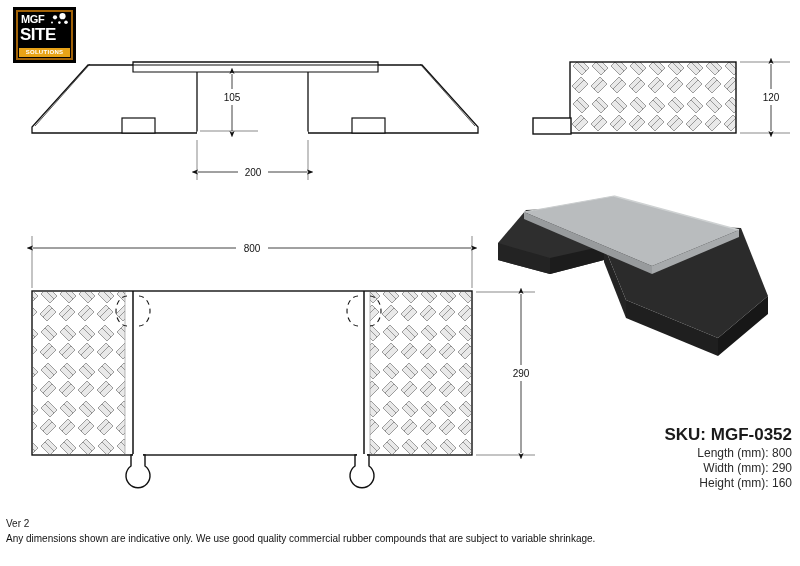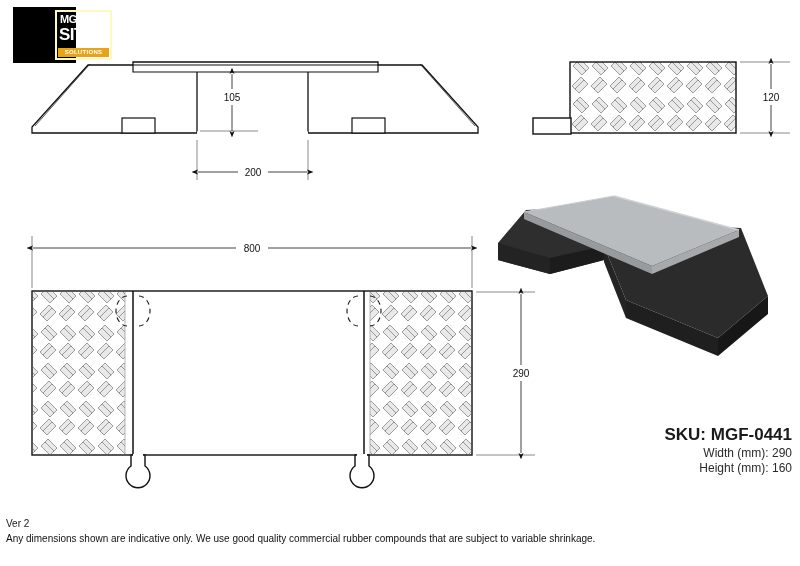--- a/index.html
+++ b/index.html
@@ -28,23 +28,22 @@
     width: 63px;
     height: 56px;
     background: #000000;
     box-sizing: border-box;
     padding: 3px;
   }
   #logo-inner {
     position: relative;
     width: 100%;
     height: 100%;
-    border: 2px solid #fef9c3;
+    border: 2px solid #a16207;
     box-sizing: border-box;
-    margin-left: 39px;
   }
   #logo-mgf {
     position: absolute;
     left: 3px;
     top: 1px;
     color: #ffffff;
     font-family: "Liberation Sans", sans-serif;
     font-weight: bold;
     font-size: 11px;
     letter-spacing: -0.4px;
@@ -284,21 +283,22 @@
 
     <path d="M38,24 L128,8 L253,42 L166,78 Z" fill="#b9bcbe"></path>
     <path d="M38,24 L166,78 L166,86 L38,31 Z" fill="#989b9d"></path>
     <path d="M166,78 L253,42 L253,49 L166,86 Z" fill="#a7aaac"></path>
 
     <path d="M128,8 L253,42" fill="none" stroke="#cfd2d3" stroke-width="1.4"></path>
     <path d="M38,24 L128,8" fill="none" stroke="#cacdce" stroke-width="1.2"></path>
   </svg>
 
   <div id="spec">
-    <div class="sku">SKU: MGF-0441</div>
+    <div class="sku">SKU: MGF-0352</div>
+    <div class="line">Length (mm): 800</div>
     <div class="line">Width (mm): 290</div>
     <div class="line">Height (mm): 160</div>
   </div>
 
   <div id="footer">
     <div id="ver">Ver 2</div>
     <div id="disclaimer">Any dimensions shown are indicative only. We use good quality commercial rubber compounds that are subject to variable shrinkage.</div>
   </div>
 
 </div>

